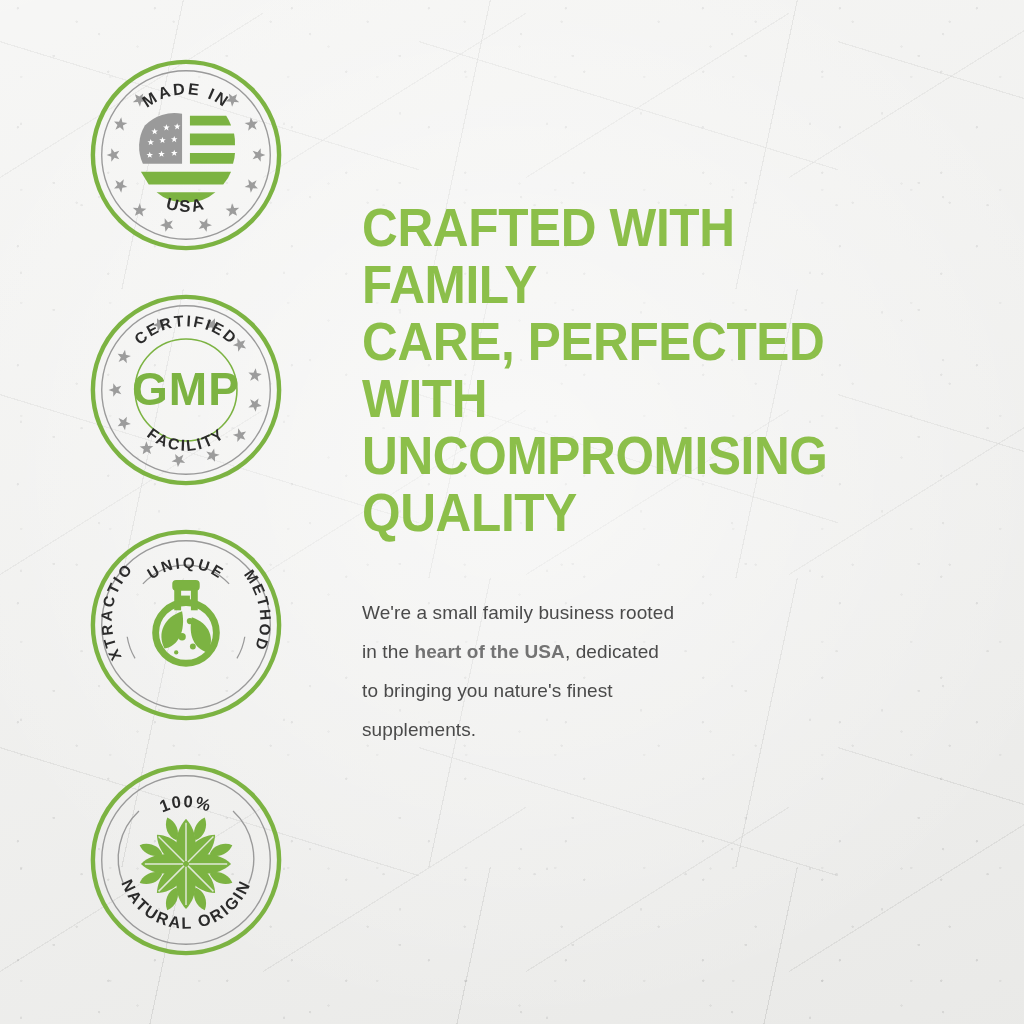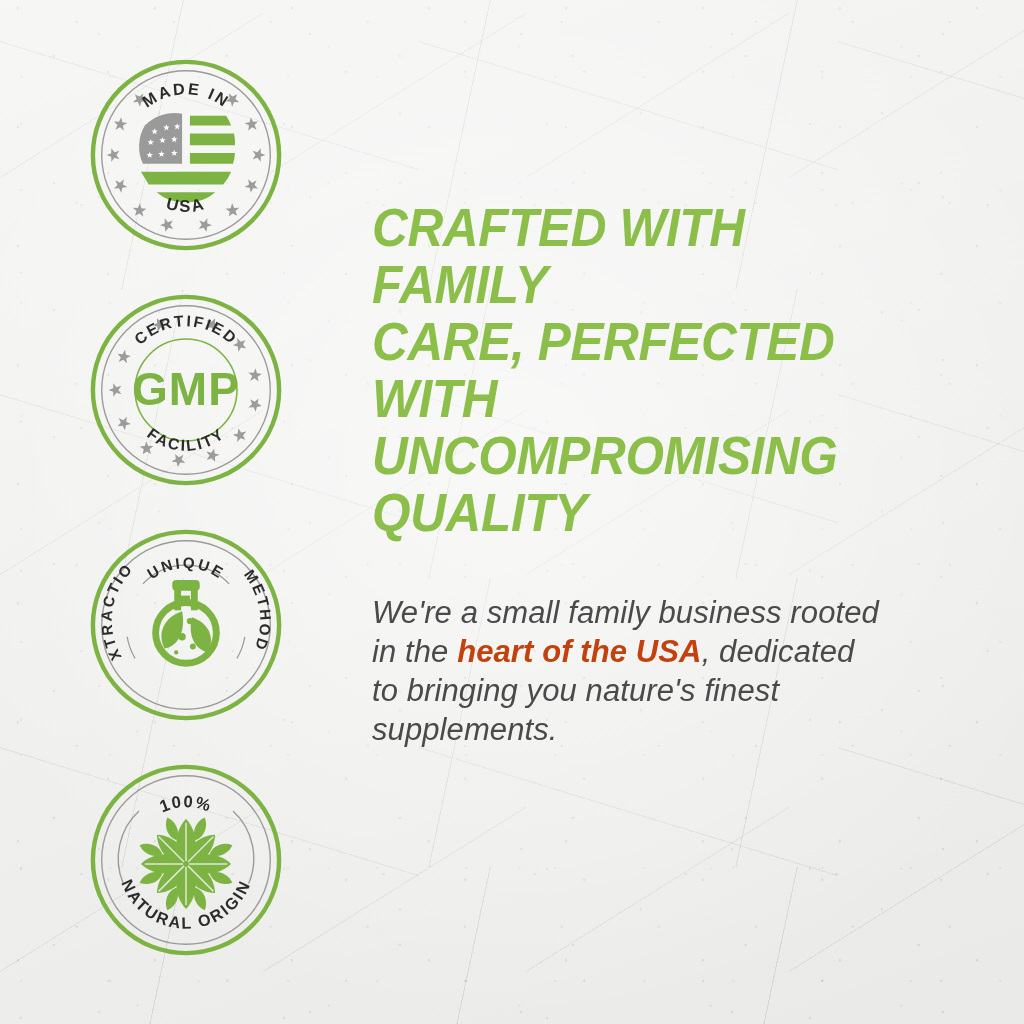--- a/index.html
+++ b/index.html
@@ -74,24 +74,23 @@
     position: relative;
     width: 196px;
     height: 196px;
     display: block;
   }
   .badge + .badge { margin-top: 39px; }
   .badge svg { display: block; width: 196px; height: 196px; }
 
   #content-column {
     position: absolute;
-    left: 372px;
+    left: 362px;
     top: 199px;
     width: 556px;
-    font-style: italic;
   }
 
   
   #headline {
     margin: 0;
     color: #8cbf4a;
     font-family: "Liberation Sans Narrow", "Liberation Sans", sans-serif;
     font-weight: bold;
     font-size: 53px;
     line-height: 57px;
@@ -101,28 +100,28 @@
     transform-origin: left top;
     white-space: pre-line;
   }
 
   
   #body-copy { margin-top: 52px; }
   .paragraph {
     margin: 0;
     color: #4a4a4a;
     font-family: "Liberation Sans", sans-serif;
-    font-size: 31px;
+    font-size: 19px;
     line-height: 39px;
     letter-spacing: .1px;
     white-space: pre-line;
   }
   .paragraph + .paragraph { margin-top: 32px; }
   .hl {
-    color: #c2410c;
+    color: #737373;
     font-weight: bold;
   }
 </style>
 </head>
 <body>
 
 <div id="page">
 
   <div id="paper-texture"></div>
   <div id="paper-fibers"></div>

